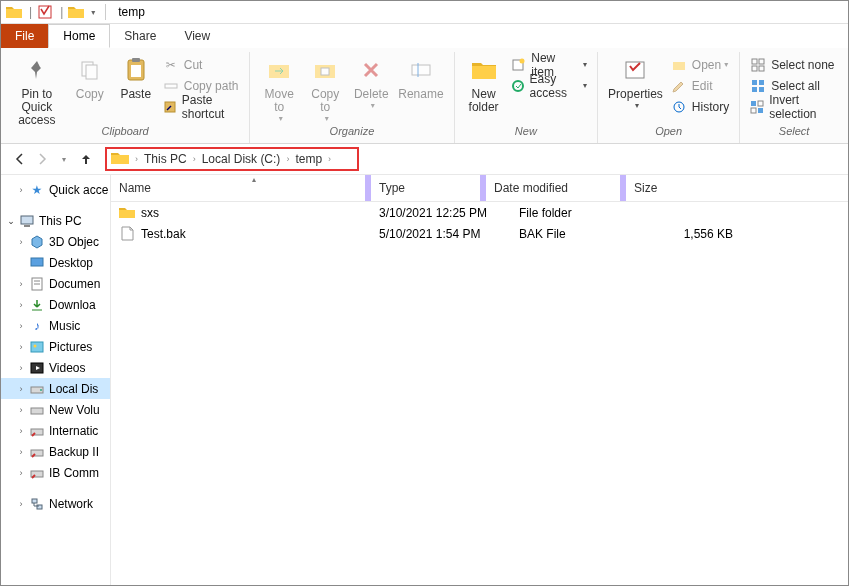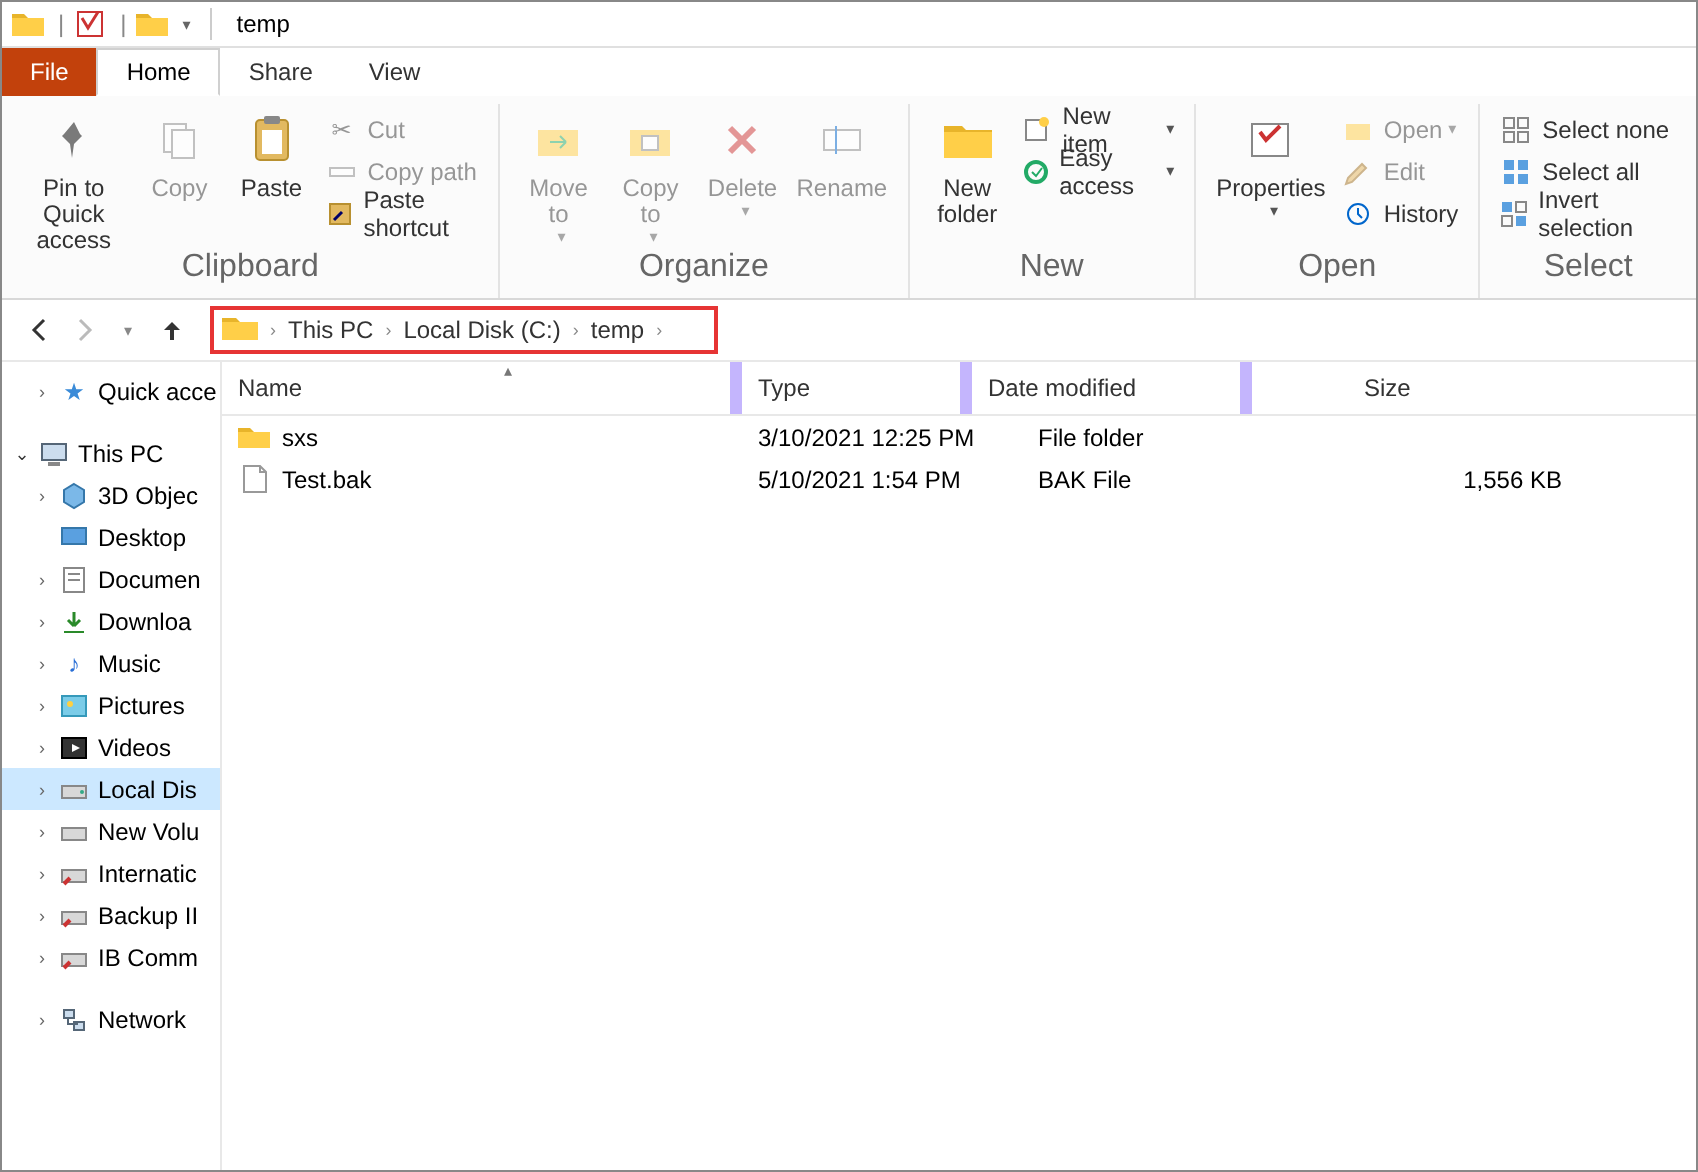--- a/index.html
+++ b/index.html
@@ -11,21 +11,21 @@
 
 .tabbar { height: 24px; display: flex; align-items: stretch; background: #fff; }
 .tabbar .tab { padding: 4px 14px; border-top: 1px solid transparent; cursor: default; }
 .tabbar .tab.file { background: #c2410c; color: #fff; }
 .tabbar .tab.active { border: 1px solid #d0d0d0; border-bottom: 1px solid #fff; background: #fff; }
 .tabbar .tab:not(.file):not(.active) { color: #333; }
 
 .ribbon { display: flex; background: #fbfbfb; border-bottom: 1px solid #d8d8d8; padding: 4px 0 0; }
 .group { display: flex; flex-direction: column; align-items: center; border-right: 1px solid #e3e3e3; padding: 0 6px 2px; }
 .group-body { display: flex; align-items: flex-start; height: 70px; }
-.group-label { font-size: 16px; color: #666; padding: 3px 0 4px; }
+.group-label { font-size: 11px; color: #666; padding: 3px 0 4px; font-style: italic; }
 .bigbtn { display: flex; flex-direction: column; align-items: center; justify-content: flex-start; padding: 2px 4px; color: #333; min-width: 46px; }
 .bigbtn .ic { width: 32px; height: 32px; display: flex; align-items: center; justify-content: center; margin-bottom: 2px; }
 .bigbtn .lbl { text-align: center; line-height: 13px; }
 .bigbtn.disabled { opacity: 0.5; }
 .smallcol { display: flex; flex-direction: column; justify-content: flex-start; padding-top: 2px; }
 .smallbtn { display: flex; align-items: center; height: 21px; padding: 0 4px; color: #333; }
 .smallbtn .sic { width: 16px; height: 16px; display: flex; align-items: center; justify-content: center; margin-right: 5px; }
 .smallbtn.disabled { opacity: 0.5; }
 .dd { margin-left: 3px; font-size: 8px; color: #555; }
 
@@ -46,21 +46,21 @@
 .treeitem.indent1 { padding-left: 14px; }
 .treeitem.spacer { height: 10px; }
 
 .filelist { flex: 1; display: flex; flex-direction: column; }
 .listhdr { display: flex; height: 27px; border-bottom: 1px solid #e8e8e8; align-items: center; color: #333; }
 .colh { padding: 0 8px; display: flex; align-items: center; height: 100%; border-right: 6px solid #c4b5fd; }
 .colh .sort { margin: 0 auto; font-size: 8px; color: #777; position: relative; top: -9px; }
 .col-name { width: 260px; }
 .col-date { width: 140px; }
 .col-type { width: 115px; }
-.col-size { width: 115px; text-align: right; margin-left: 48px; }
+.col-size { width: 115px; text-align: right; }
 .listrow { display: flex; height: 21px; align-items: center; }
 .cell { padding: 0 8px; }
 .cell.col-size { text-align: right; }
 .name-cell { display: flex; align-items: center; }
 .fico { width: 16px; height: 16px; margin-right: 6px; display: flex; align-items: center; justify-content: center; }
 
 
 .folder-y { fill: #ffcf48; }
 .folder-y2 { fill: #e8b42a; }
 

